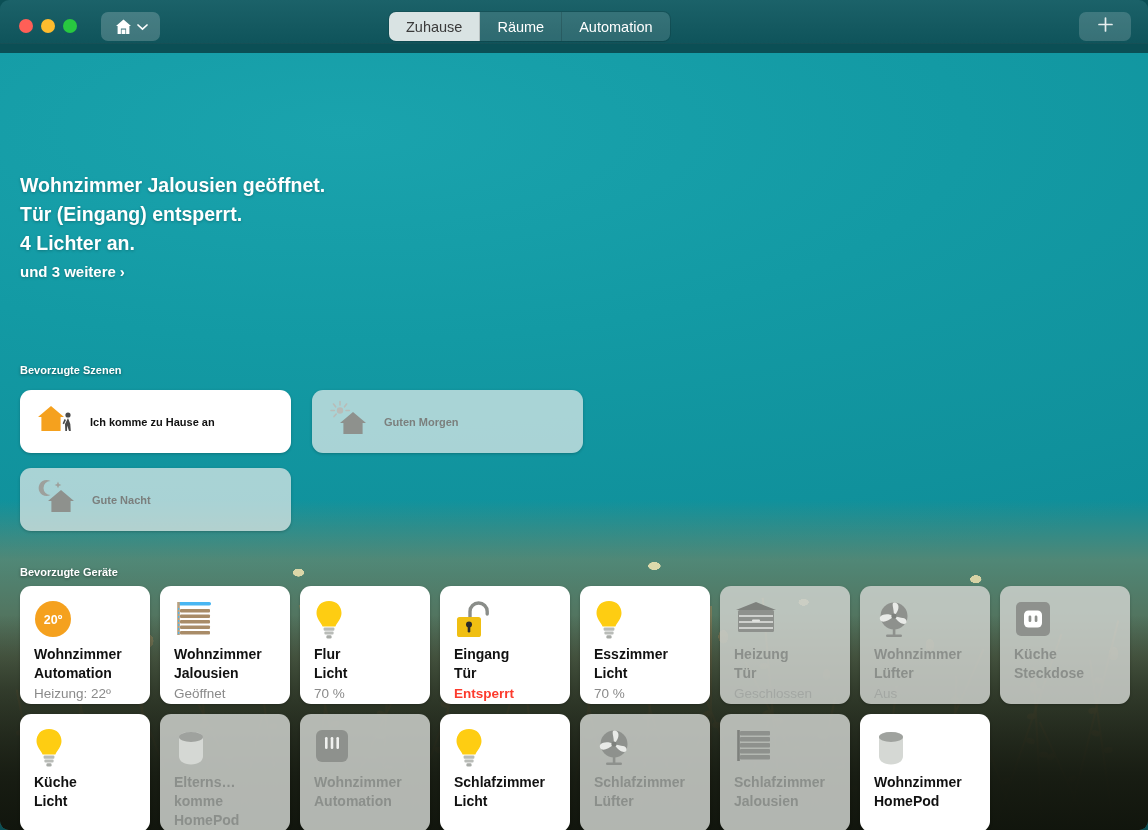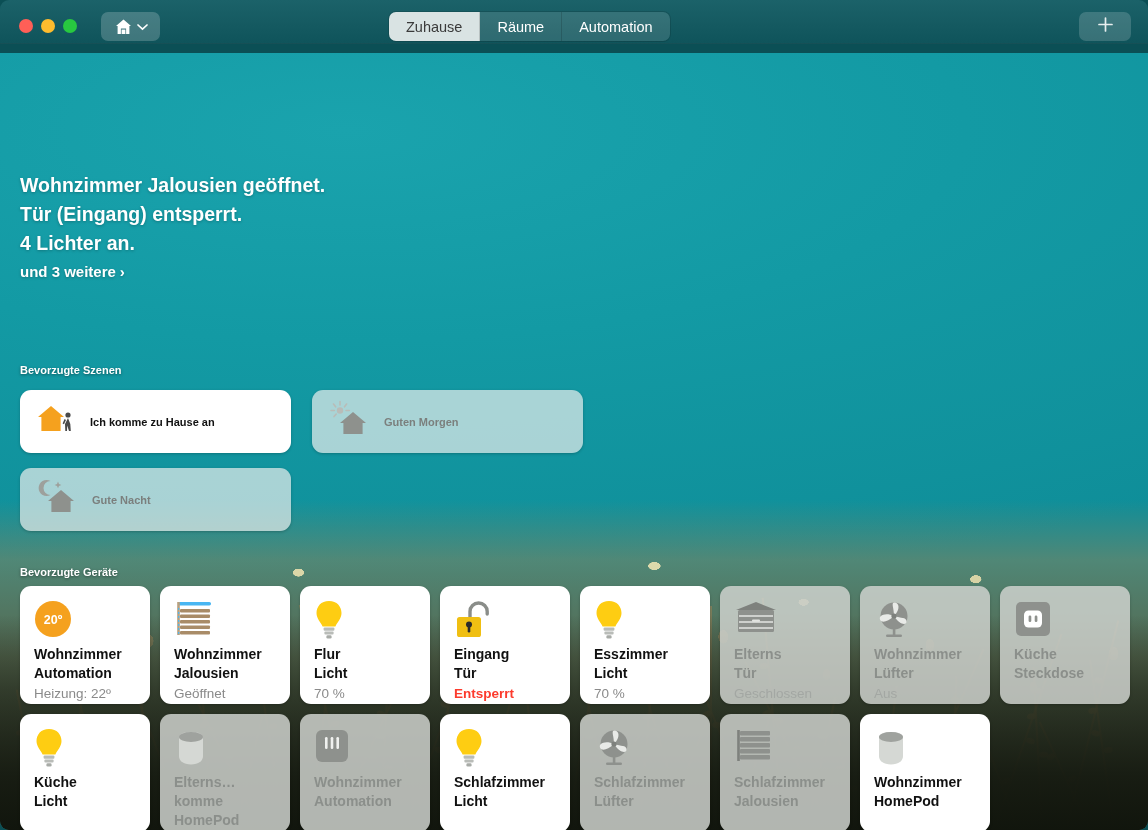--- a/index.html
+++ b/index.html
@@ -442,21 +442,21 @@
             <svg width="44" height="38" viewBox="0 0 44 38">
         <path d="M2 10 L22 2 L42 10 Z" fill="#7e817d"></path>
         <rect x="4" y="10" width="36" height="22" rx="1.5" fill="#8e918d"></rect>
         <g stroke="#e3e5e2" stroke-width="1.6">
           <path d="M5 16 H39 M5 22 H39 M5 28 H39"></path>
         </g>
         <rect x="18" y="19.6" width="8" height="2.2" rx="1" fill="#e3e5e2"></rect>
       </svg>
           </div>
           <div class="tile-name">
-            <div>Elterns</div>
+            <div>Heizung</div>
             <div>Tür</div>
           </div>
           <div class="tile-status">Geschlossen</div>
         </div>
         <div class="tile off" style="left: 840px; top: 0px;">
           <div class="tile-icon">
             <svg width="40" height="40" viewBox="0 0 40 40">
         <circle cx="20" cy="16" r="13.5" fill="#8e918d"></circle>
         <path d="M20 16 C20 8 17 3 20 2.5 C25 2 27 9 20 16 Z" fill="#e8eae7"></path>
         <path d="M20 16 C27.5 18.5 32 17 32.5 21 C33 26 25.5 25 20 16 Z" fill="#e8eae7"></path>

